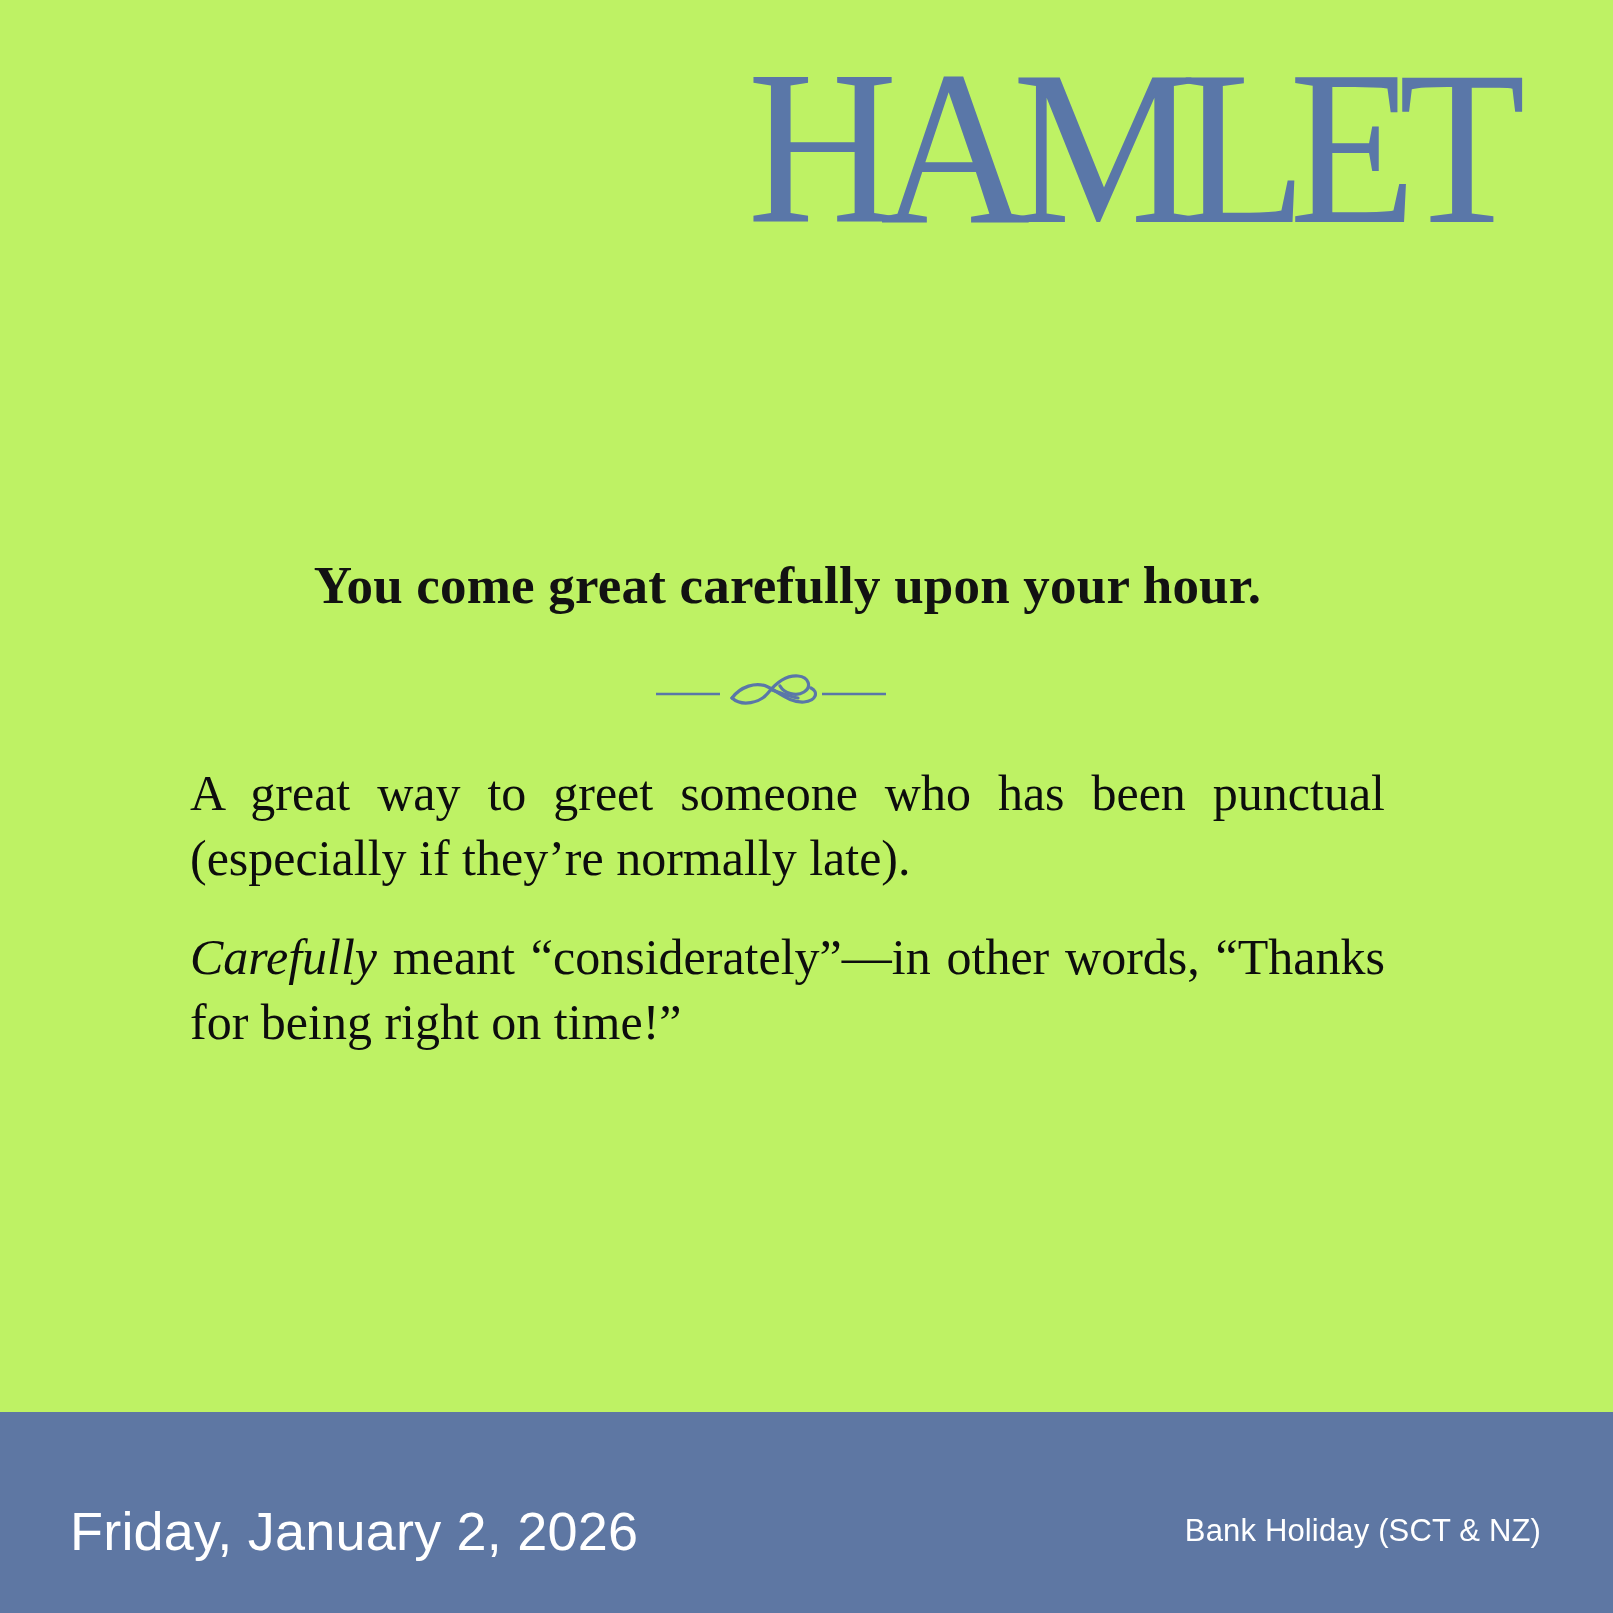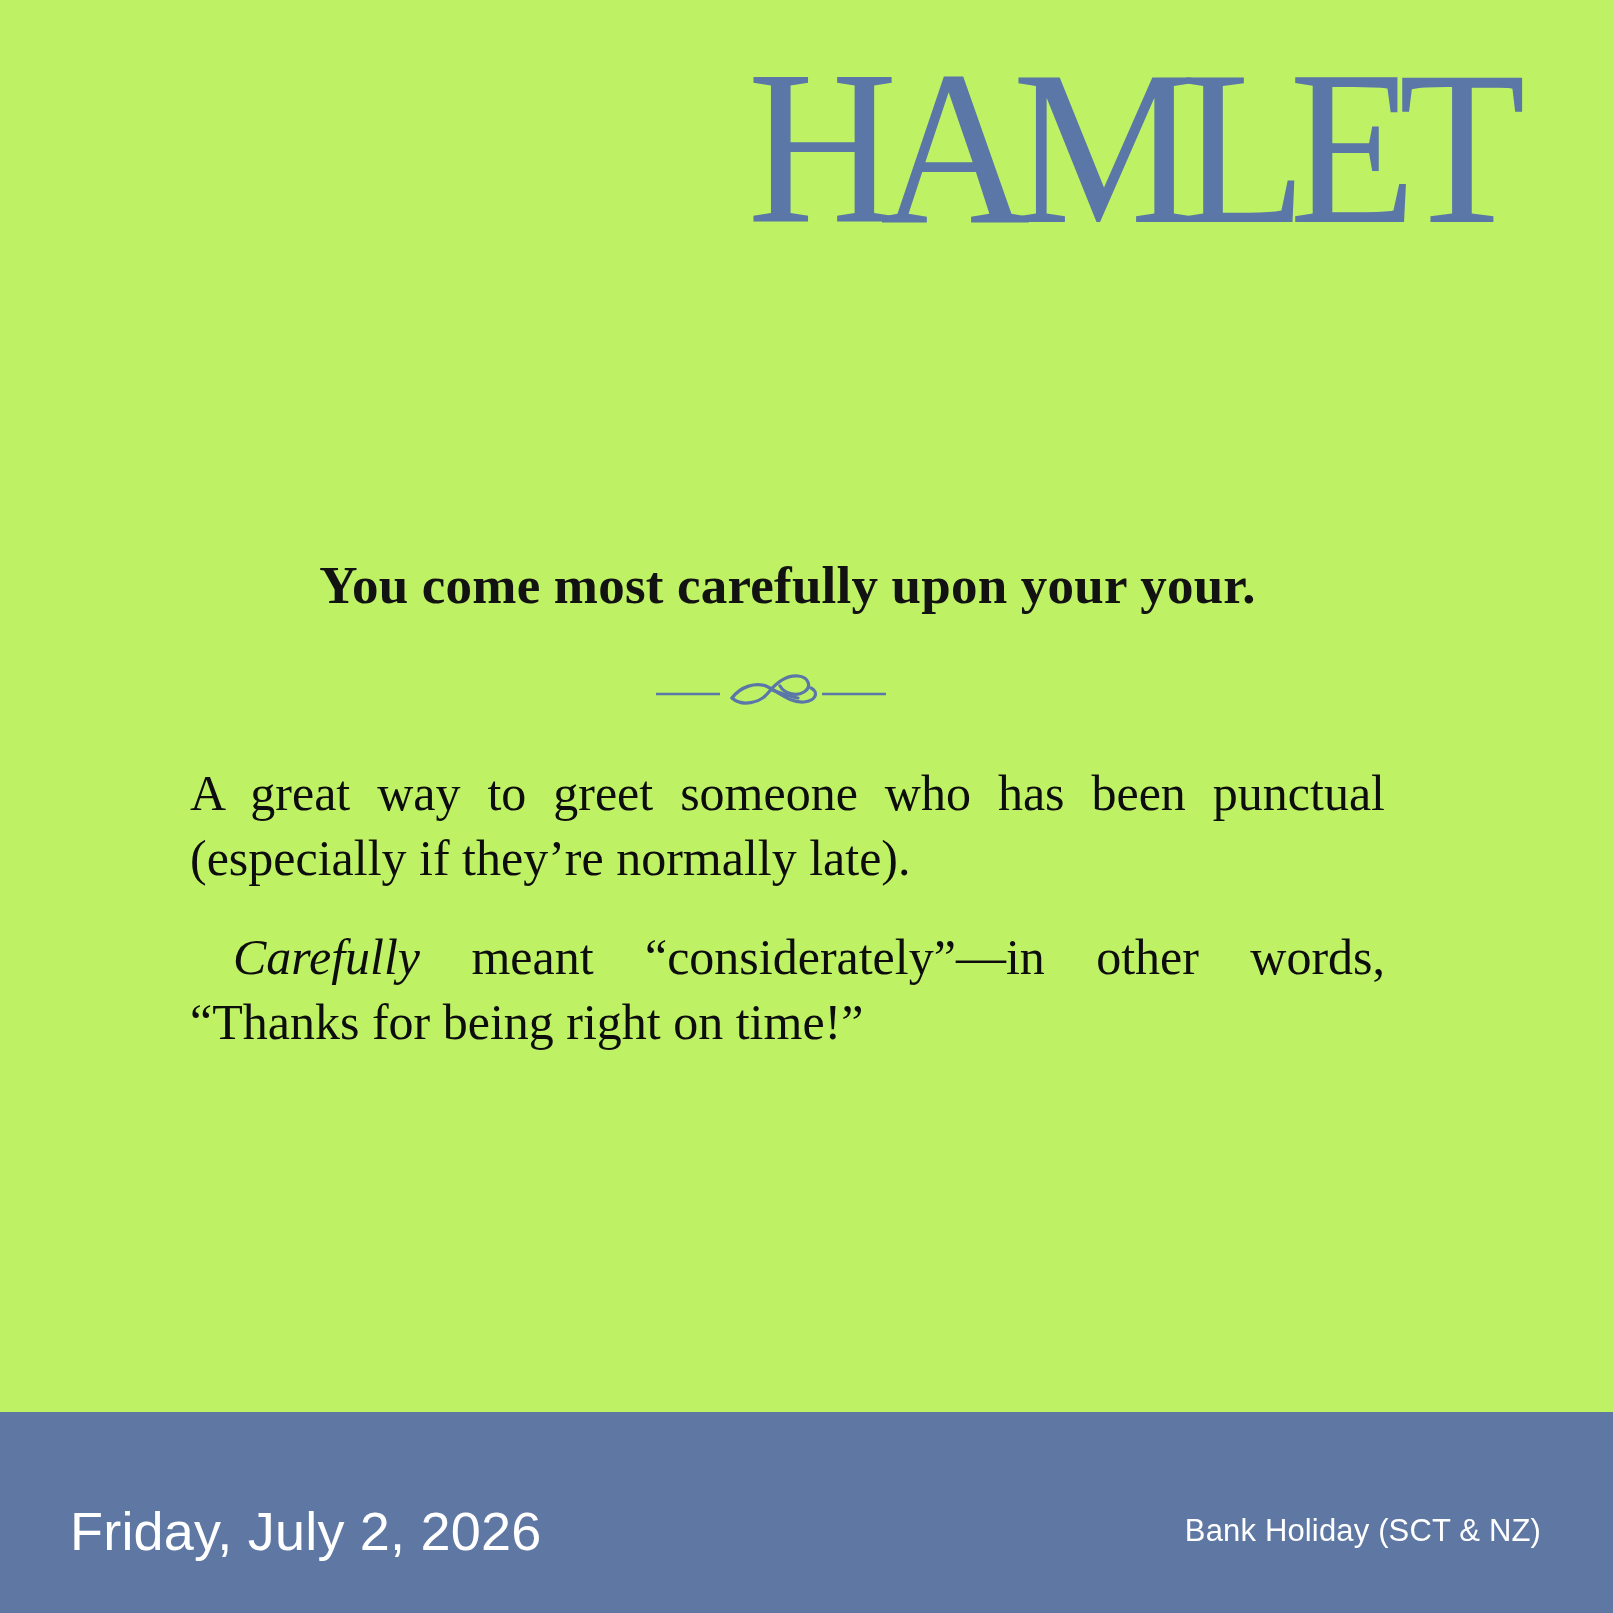--- a/index.html
+++ b/index.html
@@ -85,21 +85,20 @@
     font-size: 50px;
     line-height: 1.30;
     color: #0d0d0d;
     text-align: justify;
     text-justify: inter-word;
     margin: 0 0 34px 0;
     hyphens: none;
   }
   .body-copy p:last-child { margin-bottom: 0; }
   .body-copy em {
-    margin-left: 43px;
   }
 
   
   .footer-bar {
     position: absolute;
     left: 0;
     right: 0;
     top: 1412px;
     height: 201px;
     background: #5e77a3;
@@ -134,21 +133,21 @@
 <body>
 
 <div class="page">
 
   <div class="masthead">
     <div class="play-title">HAMLET</div>
   </div>
 
   <div class="content">
 
-    <h1 class="quote-headline">You come most carefully upon your your.</h1>
+    <h1 class="quote-headline">You come great carefully upon your hour.</h1>
 
     <div class="divider">
       <svg width="230" height="46" viewBox="0 0 230 46">
         <line x1="0" y1="31" x2="64" y2="31" stroke="#5a77a8" stroke-width="2.6"></line>
         <line x1="166" y1="31" x2="230" y2="31" stroke="#5a77a8" stroke-width="2.6"></line>
         <g fill="none" stroke="#5a77a8" stroke-width="3.2" stroke-linecap="round">
           <path d="M76 35 C 86 44, 104 40, 112 30 C 120 20, 130 12, 142 13
                    C 153 14, 156 24, 148 29 C 140 34, 128 30, 124 23"></path>
           <path d="M76 35 C 84 24, 100 18, 112 24 C 124 30, 134 40, 148 39
                    C 160 38, 163 29, 155 25"></path>
@@ -158,17 +157,17 @@
     </div>
 
     <div class="body-copy">
       <p>A great way to greet someone who has been punctual (especially if they’re normally late).</p>
       <p><em>Carefully</em><span> meant “considerately”—in other words, “Thanks for being right on time!”</span></p>
     </div>
 
   </div>
 
   <div class="footer-bar">
-    <div class="footer-date">Friday, July 2, 2026</div>
+    <div class="footer-date">Friday, January 2, 2026</div>
     <div class="footer-note">Bank Holiday (SCT &amp; NZ)</div>
   </div>
 
 </div>
 
 </body></html>

